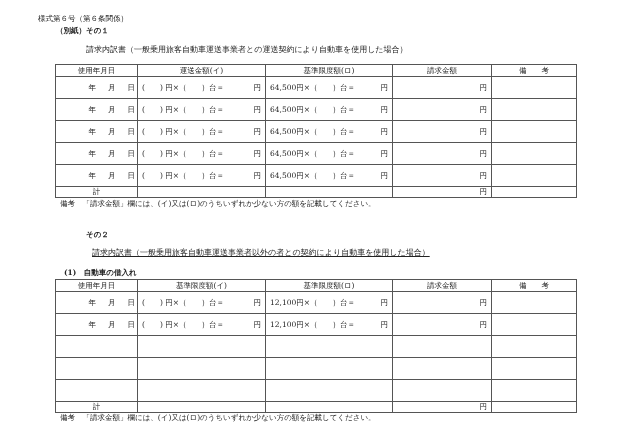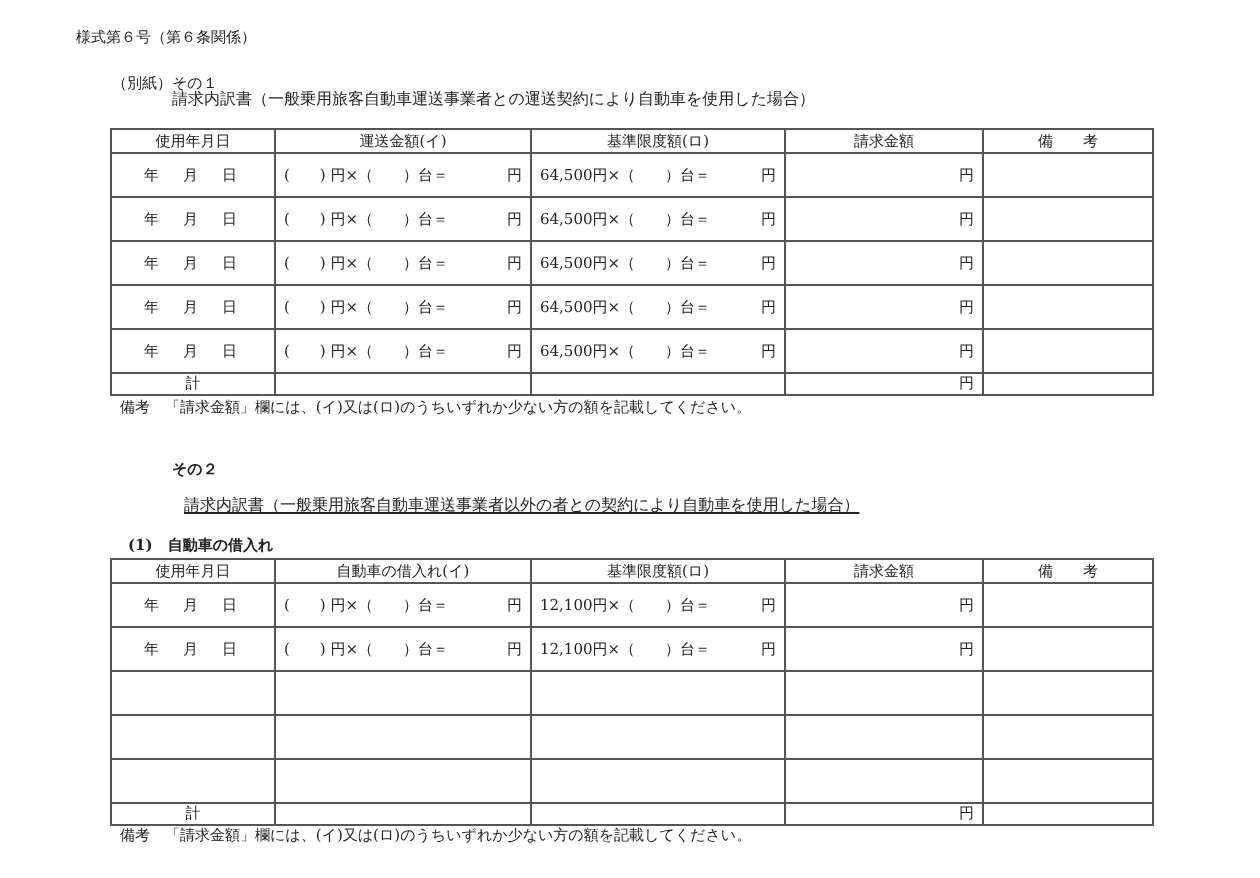--- a/index.html
+++ b/index.html
@@ -4,32 +4,32 @@
 <style>
   html, body { margin:0; padding:0; background:#fff; }
   body { width:630px; height:439px; position:relative; overflow:hidden;
          font-family:"DejaVu Serif","Liberation Serif",serif; color:#222; font-size:7.5px; }
   .abs { position:absolute; white-space:nowrap; }
   table { position:absolute; border-collapse:collapse; table-layout:fixed; }
   td, th { border:1px solid #555; padding:0 4px; font-weight:normal; font-size:7.5px; white-space:nowrap; overflow:hidden; }
   th { text-align:center; height:11px; }
   tr.row td { height:21px; }
   tr.total td { height:10px; }
-  .c-date { text-align:left; padding-right:14px; }
+  .c-date { text-align:right; padding-right:2px; }
   .c-date span { display:inline-block; margin-left:12px; }
   .c-amt { text-align:left; }
   .c-amt .yen { float:right; }
   .c-req { text-align:right; }
   .center { text-align:center; }
 </style>
 </head>
 <body>
 
 <div class="abs" style="left:38px;top:14px;">様式第６号（第６条関係）</div>
-<div class="abs" style="left:56px;top:37px;">（別紙）その１</div>
+<div class="abs" style="left:56px;top:26px;font-weight:bold;">（別紙）その１</div>
 <div class="abs" style="left:86px;top:44px;font-size:8px;">請求内訳書（一般乗用旅客自動車運送事業者との運送契約により自動車を使用した場合）</div>
 
 <table style="left:55px;top:64px;width:521px;">
   <colgroup>
       <col style="width:82px">
       <col style="width:128px">
       <col style="width:127px">
       <col style="width:99px">
       <col style="width:85px">
     </colgroup>
@@ -96,21 +96,21 @@
   <colgroup>
       <col style="width:82px">
       <col style="width:128px">
       <col style="width:127px">
       <col style="width:99px">
       <col style="width:85px">
     </colgroup>
   <tbody>
       <tr>
     <th>使用年月日</th>
-    <th>自動車の借入れ(イ)</th>
+    <th>基準限度額(イ)</th>
     <th>基準限度額(ロ)</th>
     <th>請求金額</th>
     <th>備　　考</th>
   </tr>
   <tr class="row">
     <td class="c-date"><span>年</span><span>月</span><span>日</span></td>
     <td class="c-amt"><span class="yen">円</span><span>(　　) 円×（　　）台＝</span></td>
     <td class="c-amt"><span class="yen">円</span><span>12,100円×（　　）台＝</span></td>
     <td class="c-req">円</td>
     <td></td>

